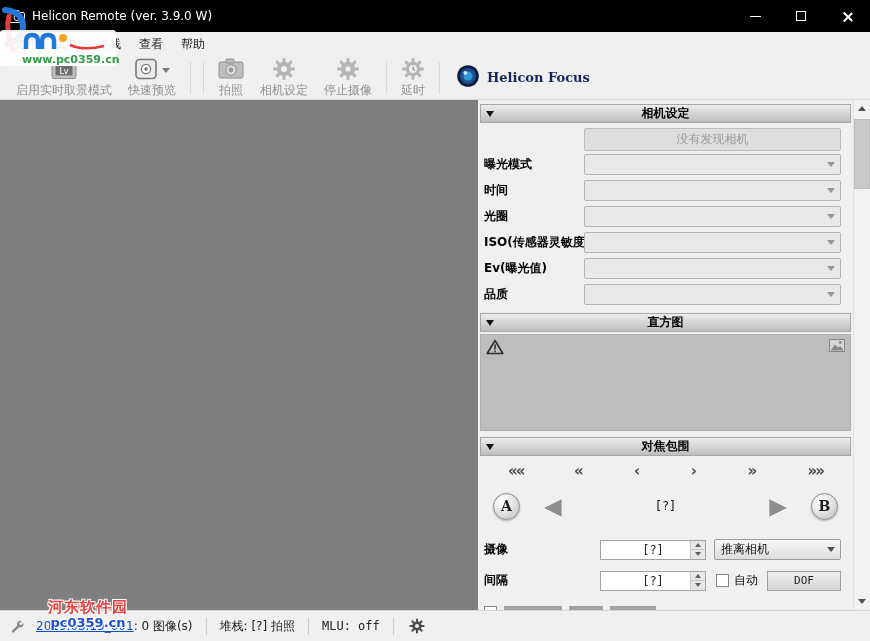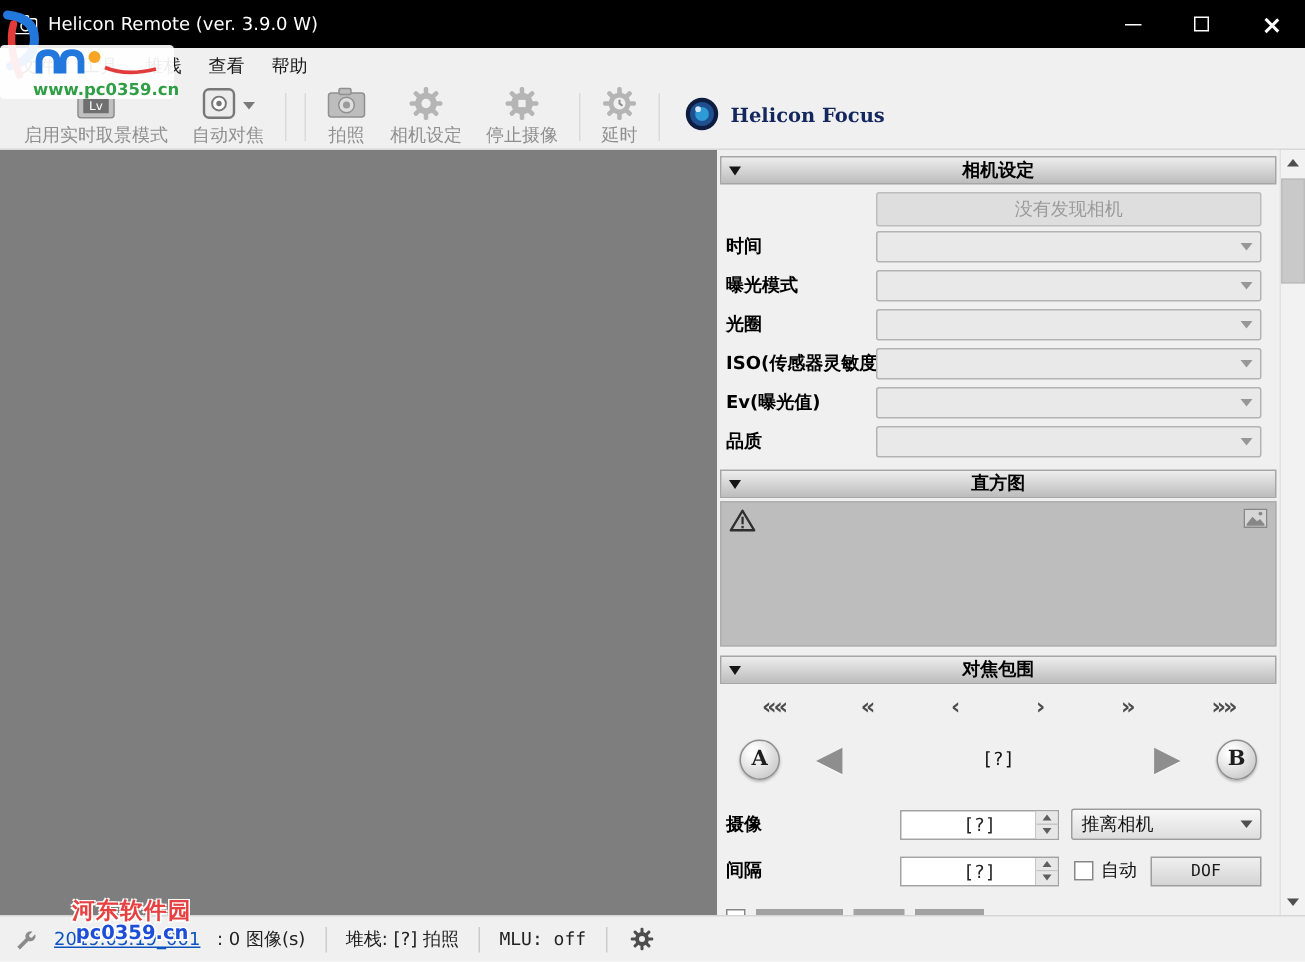--- a/index.html
+++ b/index.html
@@ -89,21 +89,21 @@
   .dof-btn { margin-left:auto; width:74px; height:20px; background:linear-gradient(#efefef,#d4d4d4); border:1px solid #9d9d9d; display:flex; align-items:center; justify-content:center; font-family:"DejaVu Sans Mono", monospace; font-size:11px; color:#1c1c1c; }
   .mt10 { margin-top:10px; } .mt4 { margin-top:4px; }
 
   .sliver { height:6px; overflow:hidden; margin-top:12px; padding:0 12px 0 6px; display:flex; align-items:flex-start; gap:7px; }
   .sliver .bar { height:12px; background:#8f8f8f; opacity:.8; }
 
   
   .statusbar { position:absolute; left:0; bottom:0; width:100%; height:31px; background:#f0f0f0; border-top:1px solid #d6d6d6; display:flex; align-items:center; color:#222; }
   .wrench { margin:0 11px 0 9px; display:flex; }
   .link { color:#0a52bf; text-decoration:underline; cursor:pointer; }
-  .count { margin-left:11px; }
+  .count { margin-left:0; }
   .sep { width:1px; height:17px; background:#cbcbcb; margin:0 13px; }
   .mono { font-family:"DejaVu Sans Mono", monospace; }
   .gear-sm { display:flex; margin-left:2px; }
 
   
   .wm-top { position:absolute; left:0; top:4px; z-index:60; }
   .wm-badge { position:absolute; left:1px; top:2px; }
   .wm-box { position:absolute; left:0; top:26px; width:116px; height:36px; background:rgba(255,255,255,.92); border-radius:3px; padding:1px 4px 0 22px; }
   .wm-url { display:block; font-size:11px; font-weight:bold; color:#2f9e44; white-space:nowrap; line-height:13px; }
   .wm-bottom { position:absolute; left:48px; bottom:11px; z-index:55; text-align:center; line-height:15px; pointer-events:none; }
@@ -167,21 +167,21 @@
       <span class="ticon-row">
         <span>
           <svg width="24" height="22" viewBox="0 0 24 22">
             <rect x="2" y="1.5" width="20" height="19" rx="3.5" fill="#ececec" stroke="#777" stroke-width="1.6"></rect>
             <circle cx="12" cy="11" r="4.6" fill="#fff" stroke="#777" stroke-width="1.3"></circle>
             <circle cx="12" cy="11" r="1.8" fill="#777"></circle>
           </svg>
         </span>
         <span class="caret"></span>
       </span>
-      <span class="tlabel">自动对焦</span>
+      <span class="tlabel">快速预览</span>
     </div>
 
     <div class="tsep"></div>
 
 
     <div class="tsep"></div>
 
     <div class="tbtn">
       <span class="ticon-row">
         <span>
@@ -276,27 +276,27 @@
       <div>
         <div class="sec-hdr">
           <span class="hdr-tri"></span>
           <span>相机设定</span>
         </div>
         <div class="crow nocam-row">
           <span class="lbl"></span>
           <div class="nocam">没有发现相机</div>
         </div>
         <div class="crow">
+          <span class="lbl">曝光模式</span>
+          <div class="combo">
+              <span class="combo-arr"></span>
+            </div>
+        </div>
+        <div class="crow">
           <span class="lbl">时间</span>
-          <div class="combo">
-              <span class="combo-arr"></span>
-            </div>
-        </div>
-        <div class="crow">
-          <span class="lbl">曝光模式</span>
           <div class="combo">
               <span class="combo-arr"></span>
             </div>
         </div>
         <div class="crow">
           <span class="lbl">光圈</span>
           <div class="combo">
               <span class="combo-arr"></span>
             </div>
         </div>

